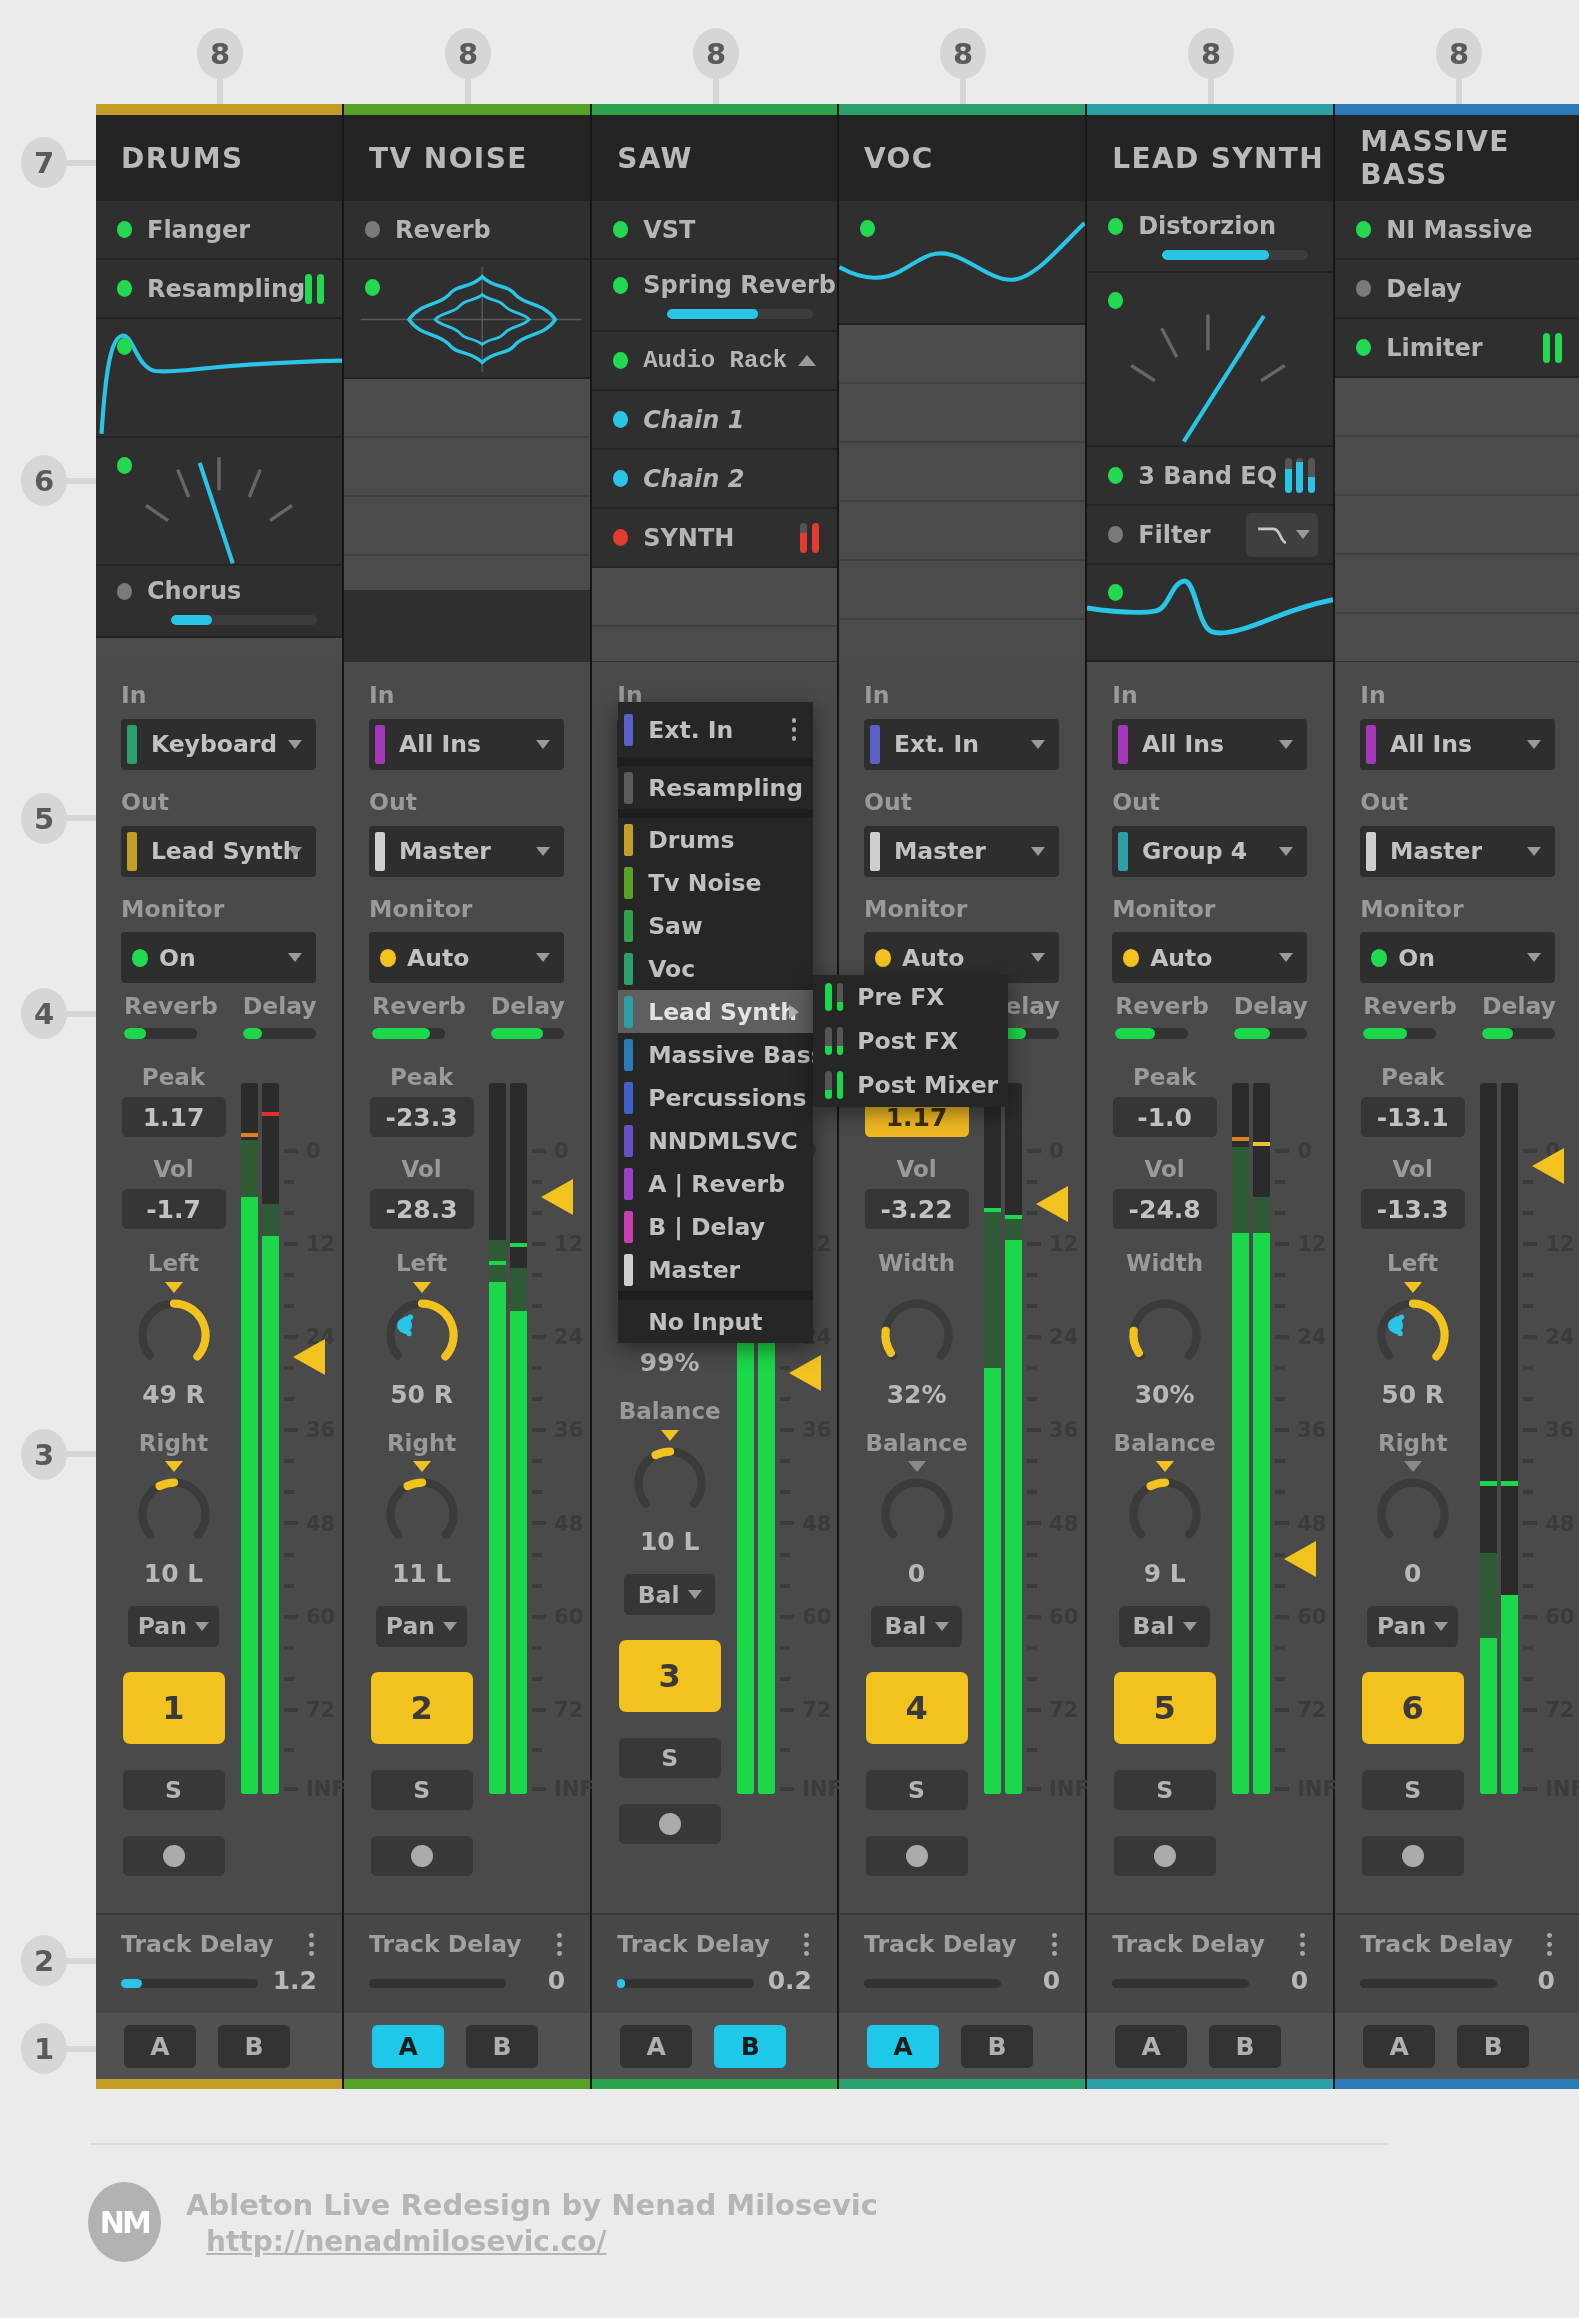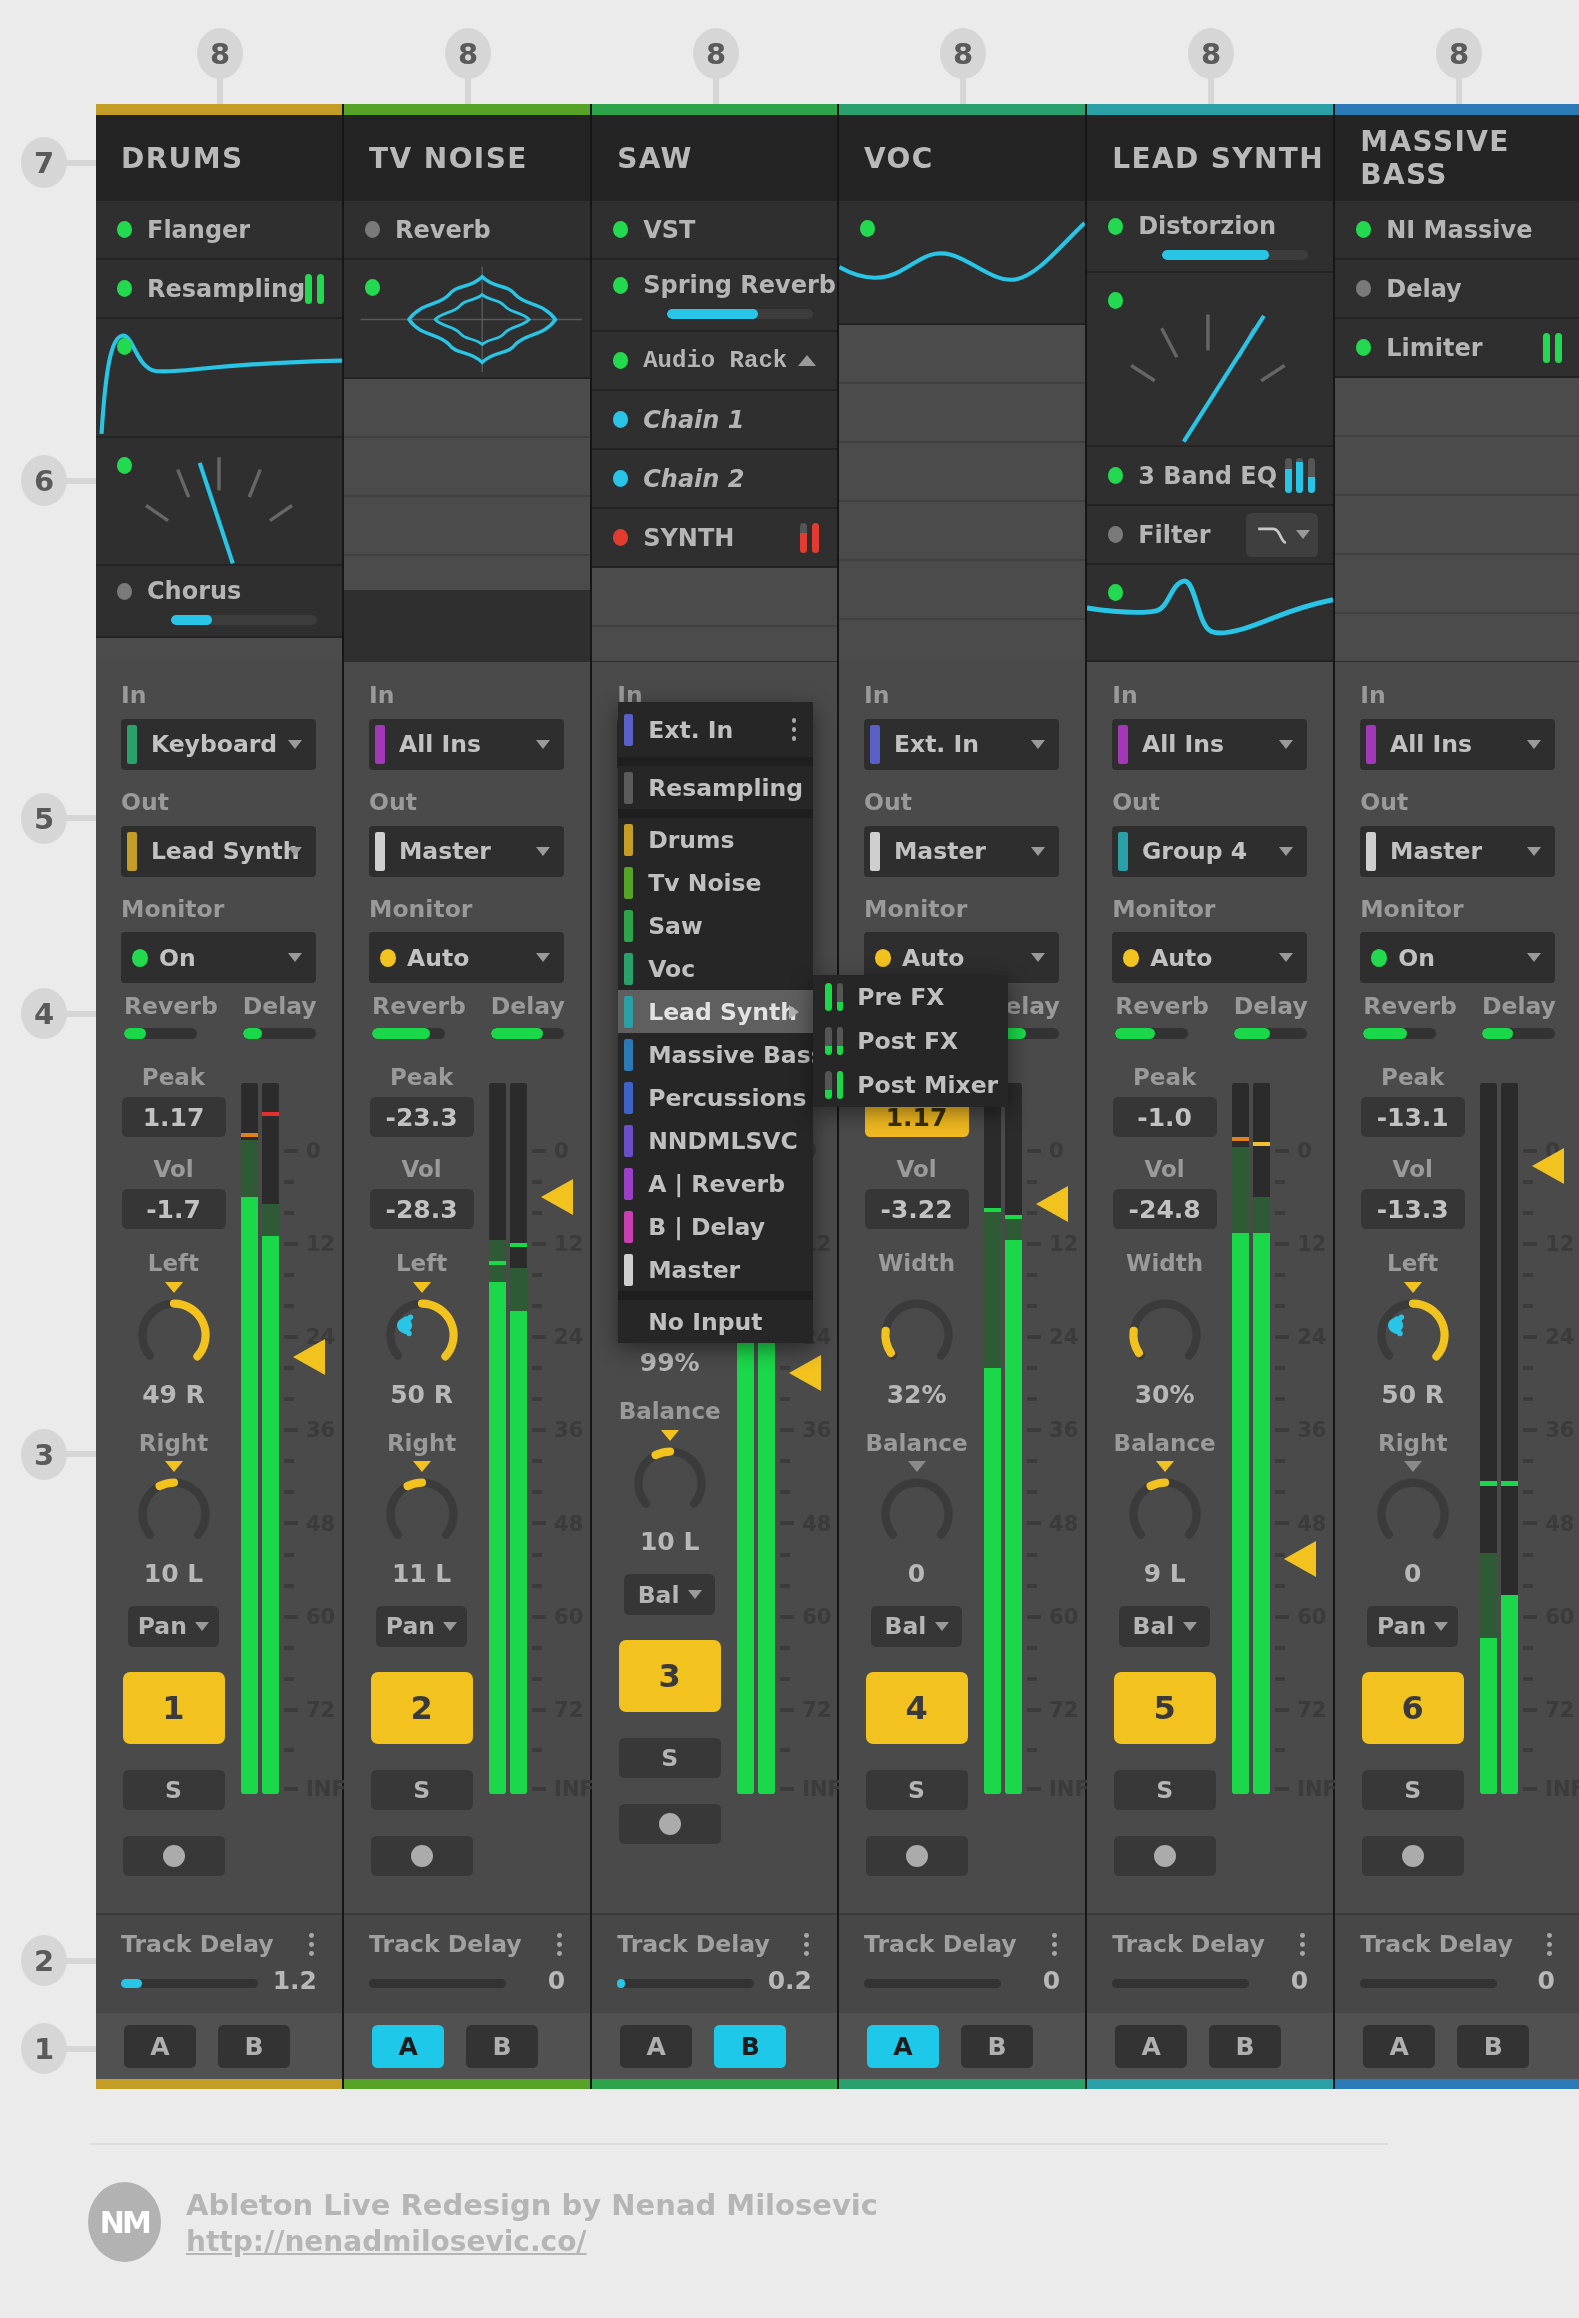--- a/index.html
+++ b/index.html
@@ -98,21 +98,21 @@
   .sm-item .lab{font-size:23.5px;font-weight:bold;color:#c0c0c0;}
   .pair{display:flex;gap:5.5px;margin-right:14px;}
   .pair i{width:6.2px;height:28px;border-radius:3.5px;}
   .pi-full{background:#1bd84a;}
   .pi-tip{background:linear-gradient(180deg,#555 0%,#555 68%,#1bd84a 68%,#1bd84a 100%);}
   
   .footer-line{position:absolute;left:90px;top:2143px;width:1298px;height:2.1px;background:#dcdcdc;}
   .footer{position:absolute;left:88px;top:2182px;display:flex;align-items:center;gap:25px;}
   .logo{width:73px;height:80px;border-radius:50%;background:#b2b2b2;display:flex;align-items:center;justify-content:center;font-size:30px;font-weight:bold;color:#fff;letter-spacing:-2.8px;}
   .f-title{font-size:29px;font-weight:bold;color:#b5b5b5;line-height:1.35;}
-  .f-link{font-size:28px;font-weight:bold;color:#b5b5b5;text-decoration:underline;}
+  .f-link{font-size:28px;font-weight:bold;color:#b5b5b5;text-decoration:underline;margin-left:20px;}
 </style>
 </head>
 <body>
 
 <div class="page">
   <div class="board" id="board">
       <div class="col">
         <div class="strip" style="background: rgb(196, 157, 39);"></div>
         <div class="header">
           <span>DRUMS</span>

